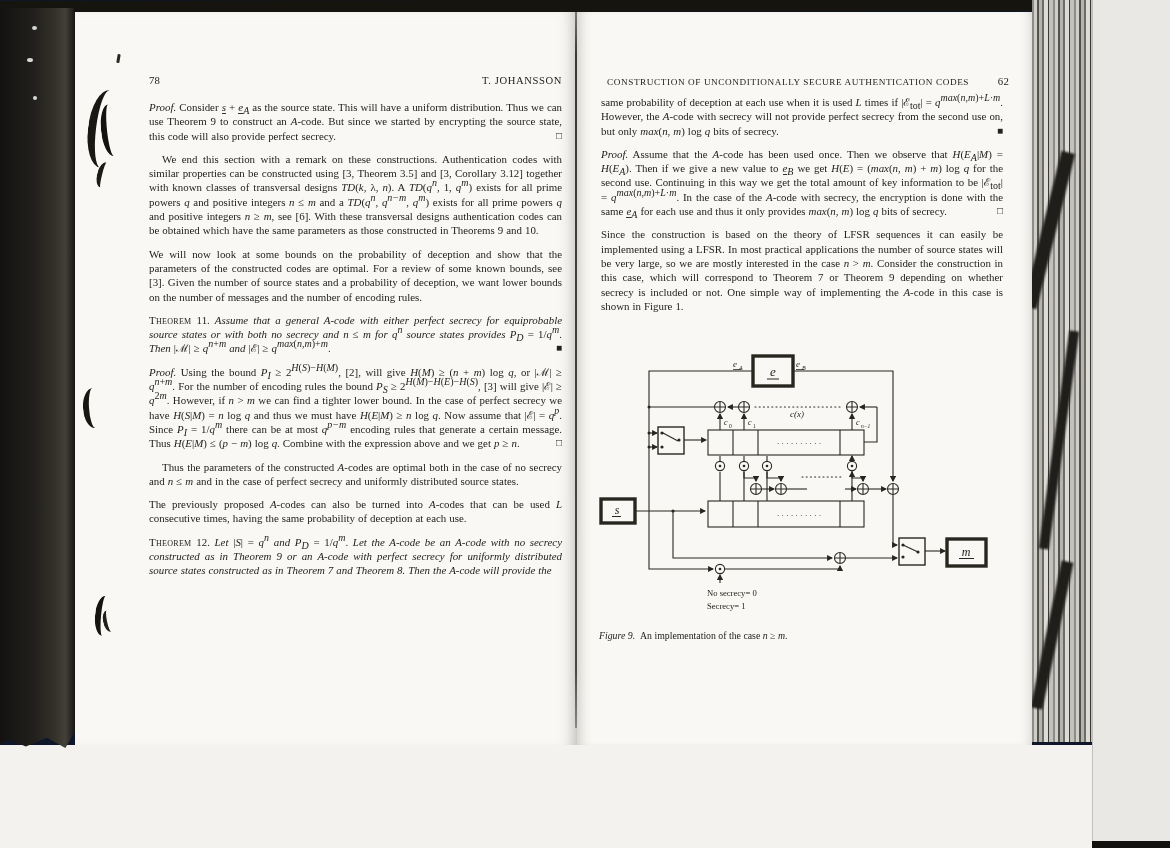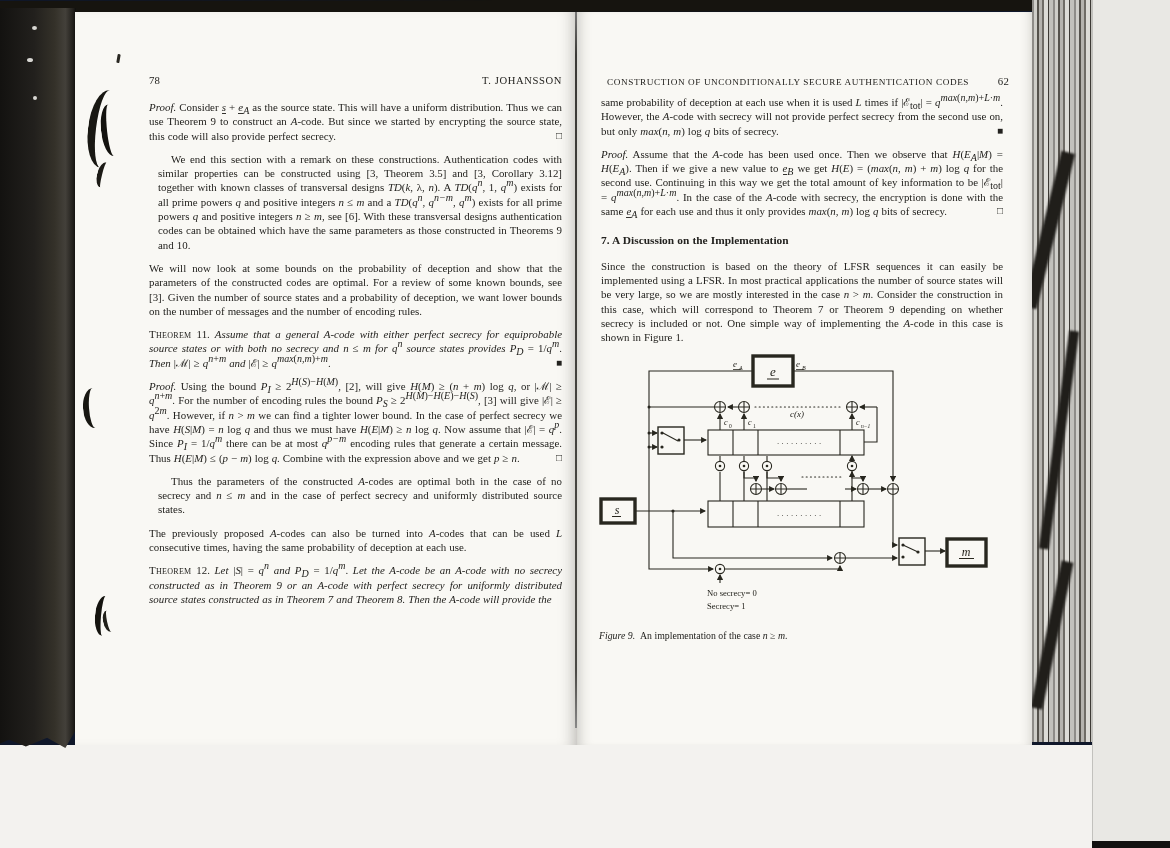--- a/index.html
+++ b/index.html
@@ -39,21 +39,21 @@
   .runhead{position:absolute;display:flex;justify-content:space-between;align-items:baseline;}
   #left-page .runhead{left:74px;top:62px;width:413px;font-size:10.6px;}
   #right-page .runhead{left:30px;top:63px;width:402px;font-size:9.2px;letter-spacing:.2px;}
   .folio{font-size:10.8px;}
   .rh-title{letter-spacing:.6px;}
   
   .col{position:absolute;text-align:justify;font-size:10.9px;line-height:14.3px;word-spacing:.3px;}
   #left-page .col{left:74px;top:88px;width:413px;}
   #right-page .col{left:24px;top:83px;width:402px;}
   .para{margin:0 0 9px 0;}
-  .ind{text-indent:13px;margin-left:9px;}
+  .ind{text-indent:13px;}
   h3{font-size:11.4px;margin:15px 0 11px 0;font-weight:bold;}
   sup,sub{font-size:10px;line-height:0;}
   .sc{font-variant:small-caps;letter-spacing:.3px;}
   .vec{font-style:italic;border-bottom:1px solid #33322e;}
   .qed{float:right;font-size:10px;}
   
   #figure-wrap{position:absolute;left:20px;top:330px;width:420px;height:278px;}
   #figure-caption{position:absolute;left:22px;top:618px;width:410px;font-size:9.8px;}
   svg text{font-family:"Liberation Serif","DejaVu Serif",serif;fill:#23221c;}
 </style>
@@ -110,21 +110,20 @@
 
   <div class="page" id="right-page">
     <div class="runhead">
       <span class="rh-title">CONSTRUCTION OF UNCONDITIONALLY SECURE AUTHENTICATION CODES</span>
       <span class="folio">62</span>
     </div>
 
     <div class="col">
       <p class="para"><span>same probability of deception at each use when it is used <i>L</i> times if |ℰ<sub>tot</sub>| = <i>q</i><sup><i>max</i>(<i>n</i>,<i>m</i>)+<i>L</i>·<i>m</i></sup>. However, the <i>A</i>-code with secrecy will not provide perfect secrecy from the second use on, but only <i>max</i>(<i>n</i>, <i>m</i>) log <i>q</i> bits of secrecy.</span><span class="qed">■</span></p>
       <p class="para"><span><i>Proof.</i> Assume that the <i>A</i>-code has been used once. Then we observe that <i>H</i>(<i>E</i><sub><i>A</i></sub>|<i>M</i>) = <i>H</i>(<i>E</i><sub><i>A</i></sub>). Then if we give a new value to <span class="vec">e</span><sub><i>B</i></sub> we get <i>H</i>(<i>E</i>) = (<i>max</i>(<i>n</i>, <i>m</i>) + <i>m</i>) log <i>q</i> for the second use. Continuing in this way we get the total amount of key information to be |ℰ<sub>tot</sub>| = <i>q</i><sup><i>max</i>(<i>n</i>,<i>m</i>)+<i>L</i>·<i>m</i></sup>. In the case of the <i>A</i>-code with secrecy, the encryption is done with the same <span class="vec">e</span><sub><i>A</i></sub> for each use and thus it only provides <i>max</i>(<i>n</i>, <i>m</i>) log <i>q</i> bits of secrecy.</span><span class="qed">□</span></p>
-      <h3>7. A Discussion on the Implementation</h3>
       <p class="para">Since the construction is based on the theory of LFSR sequences it can easily be implemented using a LFSR. In most practical applications the number of source states will be very large, so we are mostly interested in the case <i>n</i> &gt; <i>m</i>. Consider the construction in this case, which will correspond to Theorem 7 or Theorem 9 depending on whether secrecy is included or not. One simple way of implementing the <i>A</i>-code in this case is shown in Figure 1.</p>
     </div>
 
     <div id="figure-wrap">
       <svg width="420" height="278" viewBox="0 0 420 278">
         <defs>
           <marker id="ar" viewBox="0 0 8 8" refX="6.5" refY="4" markerWidth="5.5" markerHeight="5.5" orient="auto">
               <path d="M0,0L8,4L0,8z" fill="#28271f"></path>
             </marker>
         </defs>

